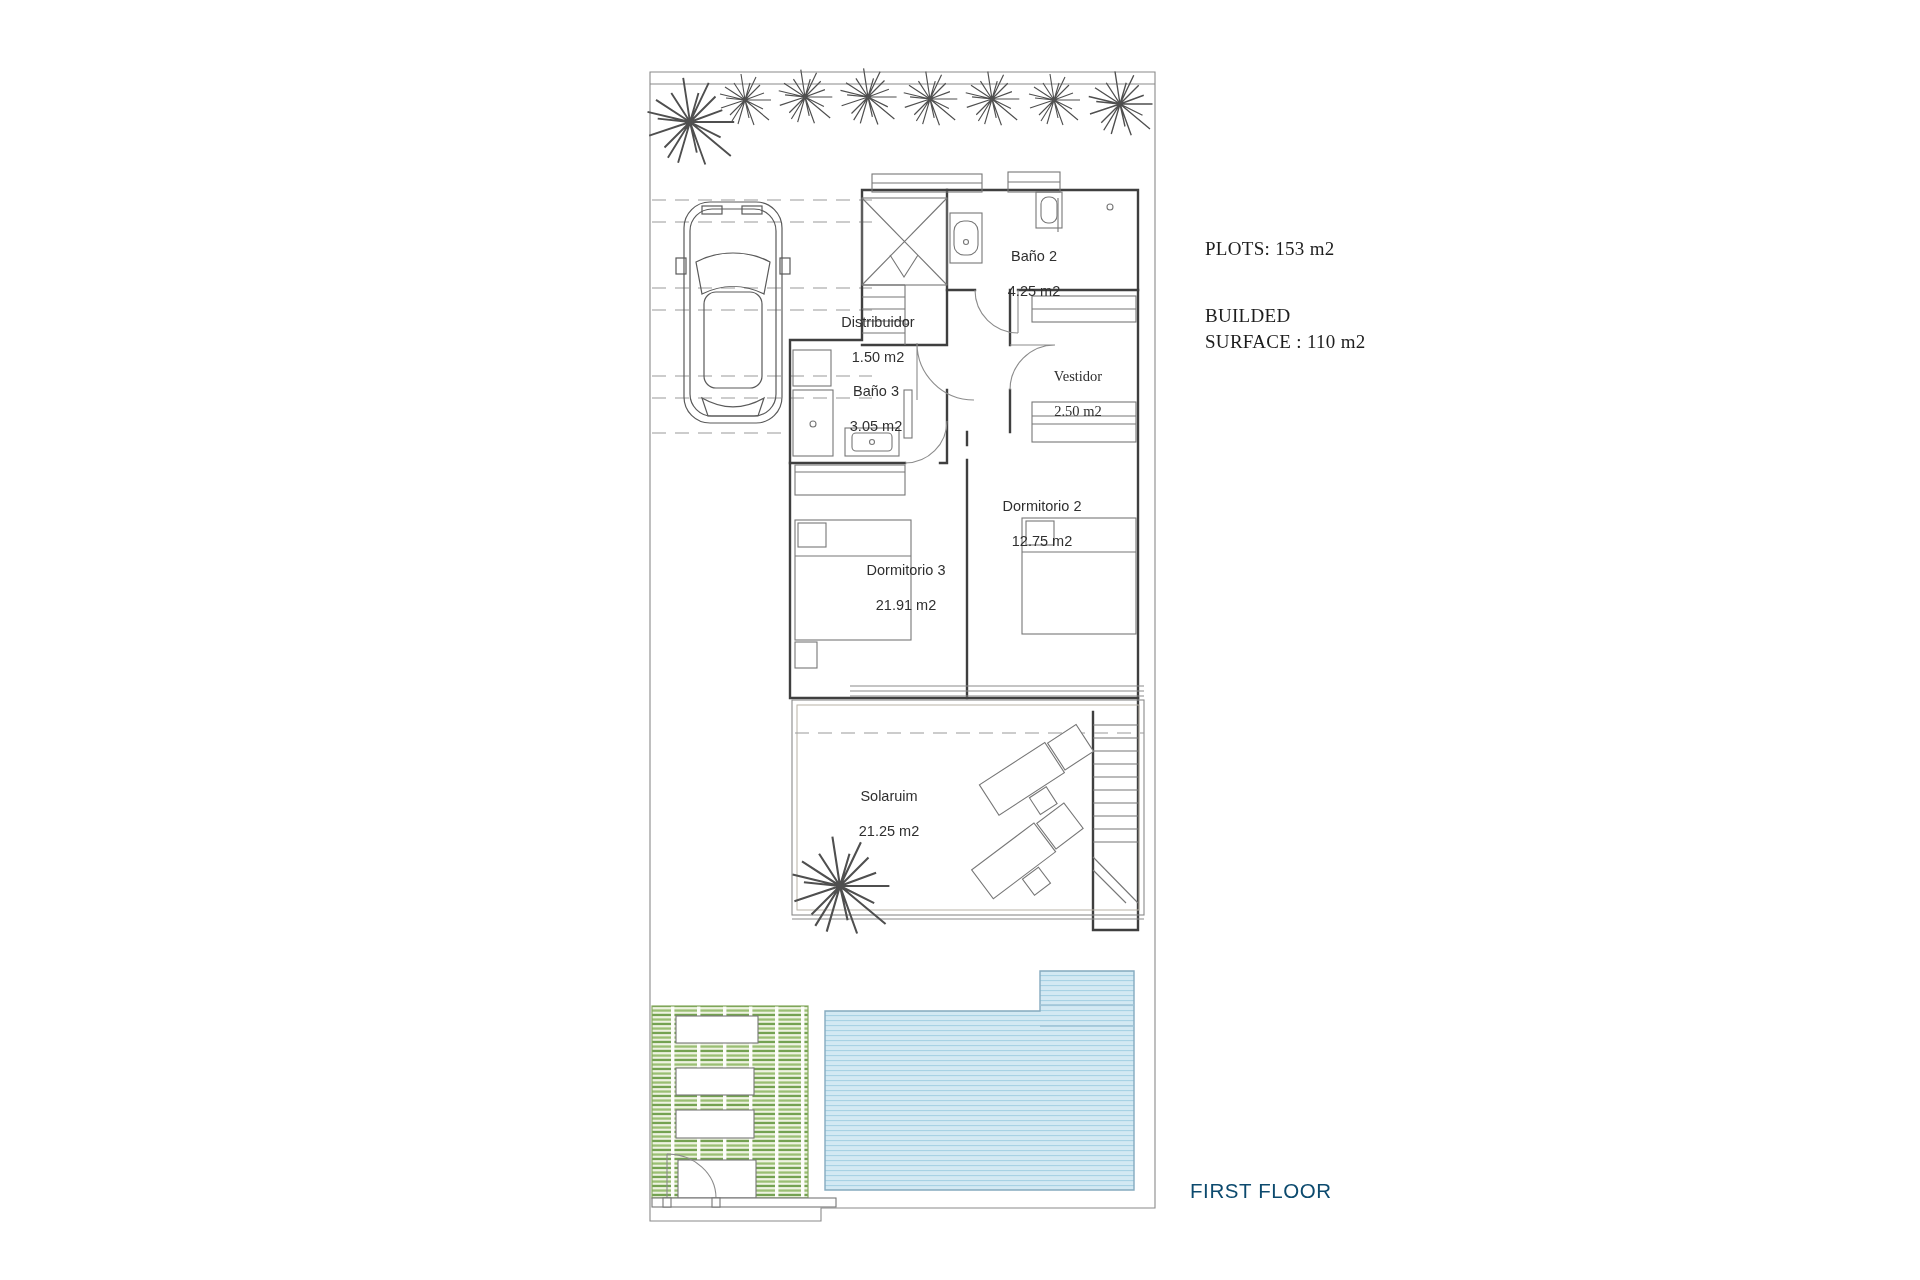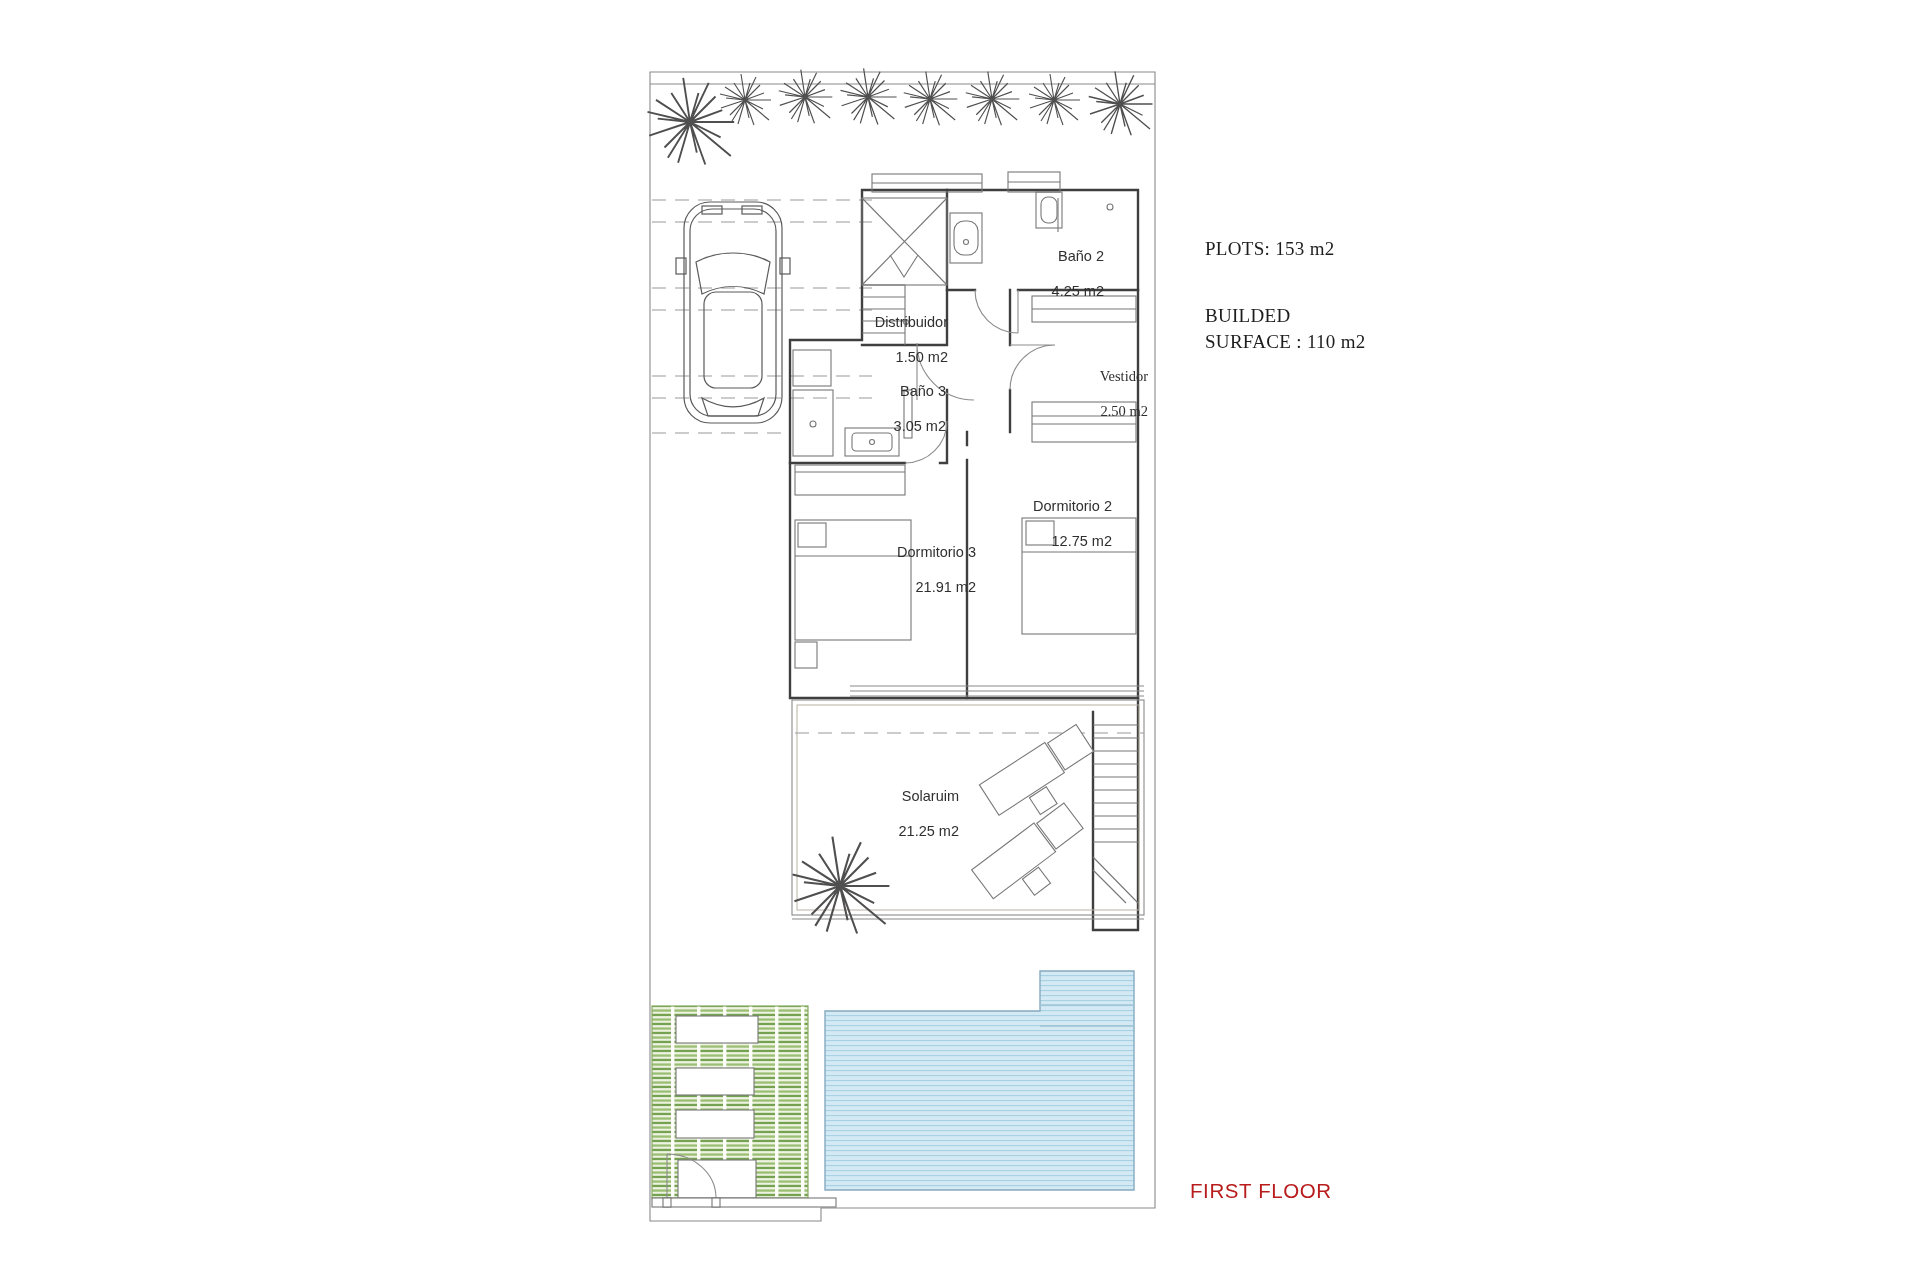--- a/index.html
+++ b/index.html
@@ -17,24 +17,24 @@
   .wall{stroke:var(--wall);stroke-width:2.4;fill:none;stroke-linecap:square;}
   .thin{stroke:var(--line);stroke-width:1.1;fill:none;}
   .fur{stroke:var(--furniture);stroke-width:1.1;fill:#ffffff;}
   .furn{stroke:var(--furniture);stroke-width:1.1;fill:none;}
   .arc{stroke:#8c8c8c;stroke-width:1.1;fill:none;}
   .dash{stroke:#9a9a9a;stroke-width:1.2;fill:none;stroke-dasharray:14 9;}
   .tree{stroke:#4f4f4f;stroke-width:1.1;fill:none;}
   .carline{stroke:#5a5a5a;stroke-width:1.2;fill:none;}
   .poolline{stroke:#9fc4d6;stroke-width:1.4;fill:none;}
   
-  .room-label{position:absolute;width:140px;text-align:right;color:var(--text);
+  .room-label{position:absolute;width:140px;text-align:center;color:var(--text);
     font-size:14.5px;line-height:1.22;white-space:pre-line;}
   .note{position:absolute;color:#1d1d1d;font-size:19px;line-height:1.38;letter-spacing:.3px;font-family:Liberation Serif, serif;}
-  .floor-note{position:absolute;color:#b91c1c;font-size:20.5px;letter-spacing:.6px;}
+  .floor-note{position:absolute;color:#0c4a6e;font-size:20.5px;letter-spacing:.6px;}
 </style>
 </head>
 <body>
 
 <div class="stage">
 
   <svg class="plan-svg" width="1920" height="1280" viewBox="0 0 1920 1280">
     <defs>
       <g id="treeSym">
         <path class="tree" d="M0,0L26,0 M0,0L18,9 M0,0L24,20 M0,0L4,18 M0,0L-7,24 M0,0L-15,15
@@ -224,21 +224,21 @@
     <div>3.05 m2</div>
   </div>
   <div class="room-label" style="left:1008px;top:350px;font-family:Liberation Serif, serif;">
     <div>Vestidor</div>
     <div>2.50 m2</div>
   </div>
   <div class="room-label" style="left:972px;top:480px;">
     <div>Dormitorio 2</div>
     <div>12.75 m2</div>
   </div>
-  <div class="room-label" style="left:836px;top:526px;">
+  <div class="room-label" style="left:836px;top:544px;">
     <div>Dormitorio 3</div>
     <div>21.91 m2</div>
   </div>
   <div class="room-label" style="left:819px;top:770px;">
     <div>Solaruim</div>
     <div>21.25 m2</div>
   </div>
 
   <div class="note" style="left:1205px;top:236px;">PLOTS: 153 m2</div>
   <div class="note" style="left:1205px;top:292px;margin-top:11px;">

